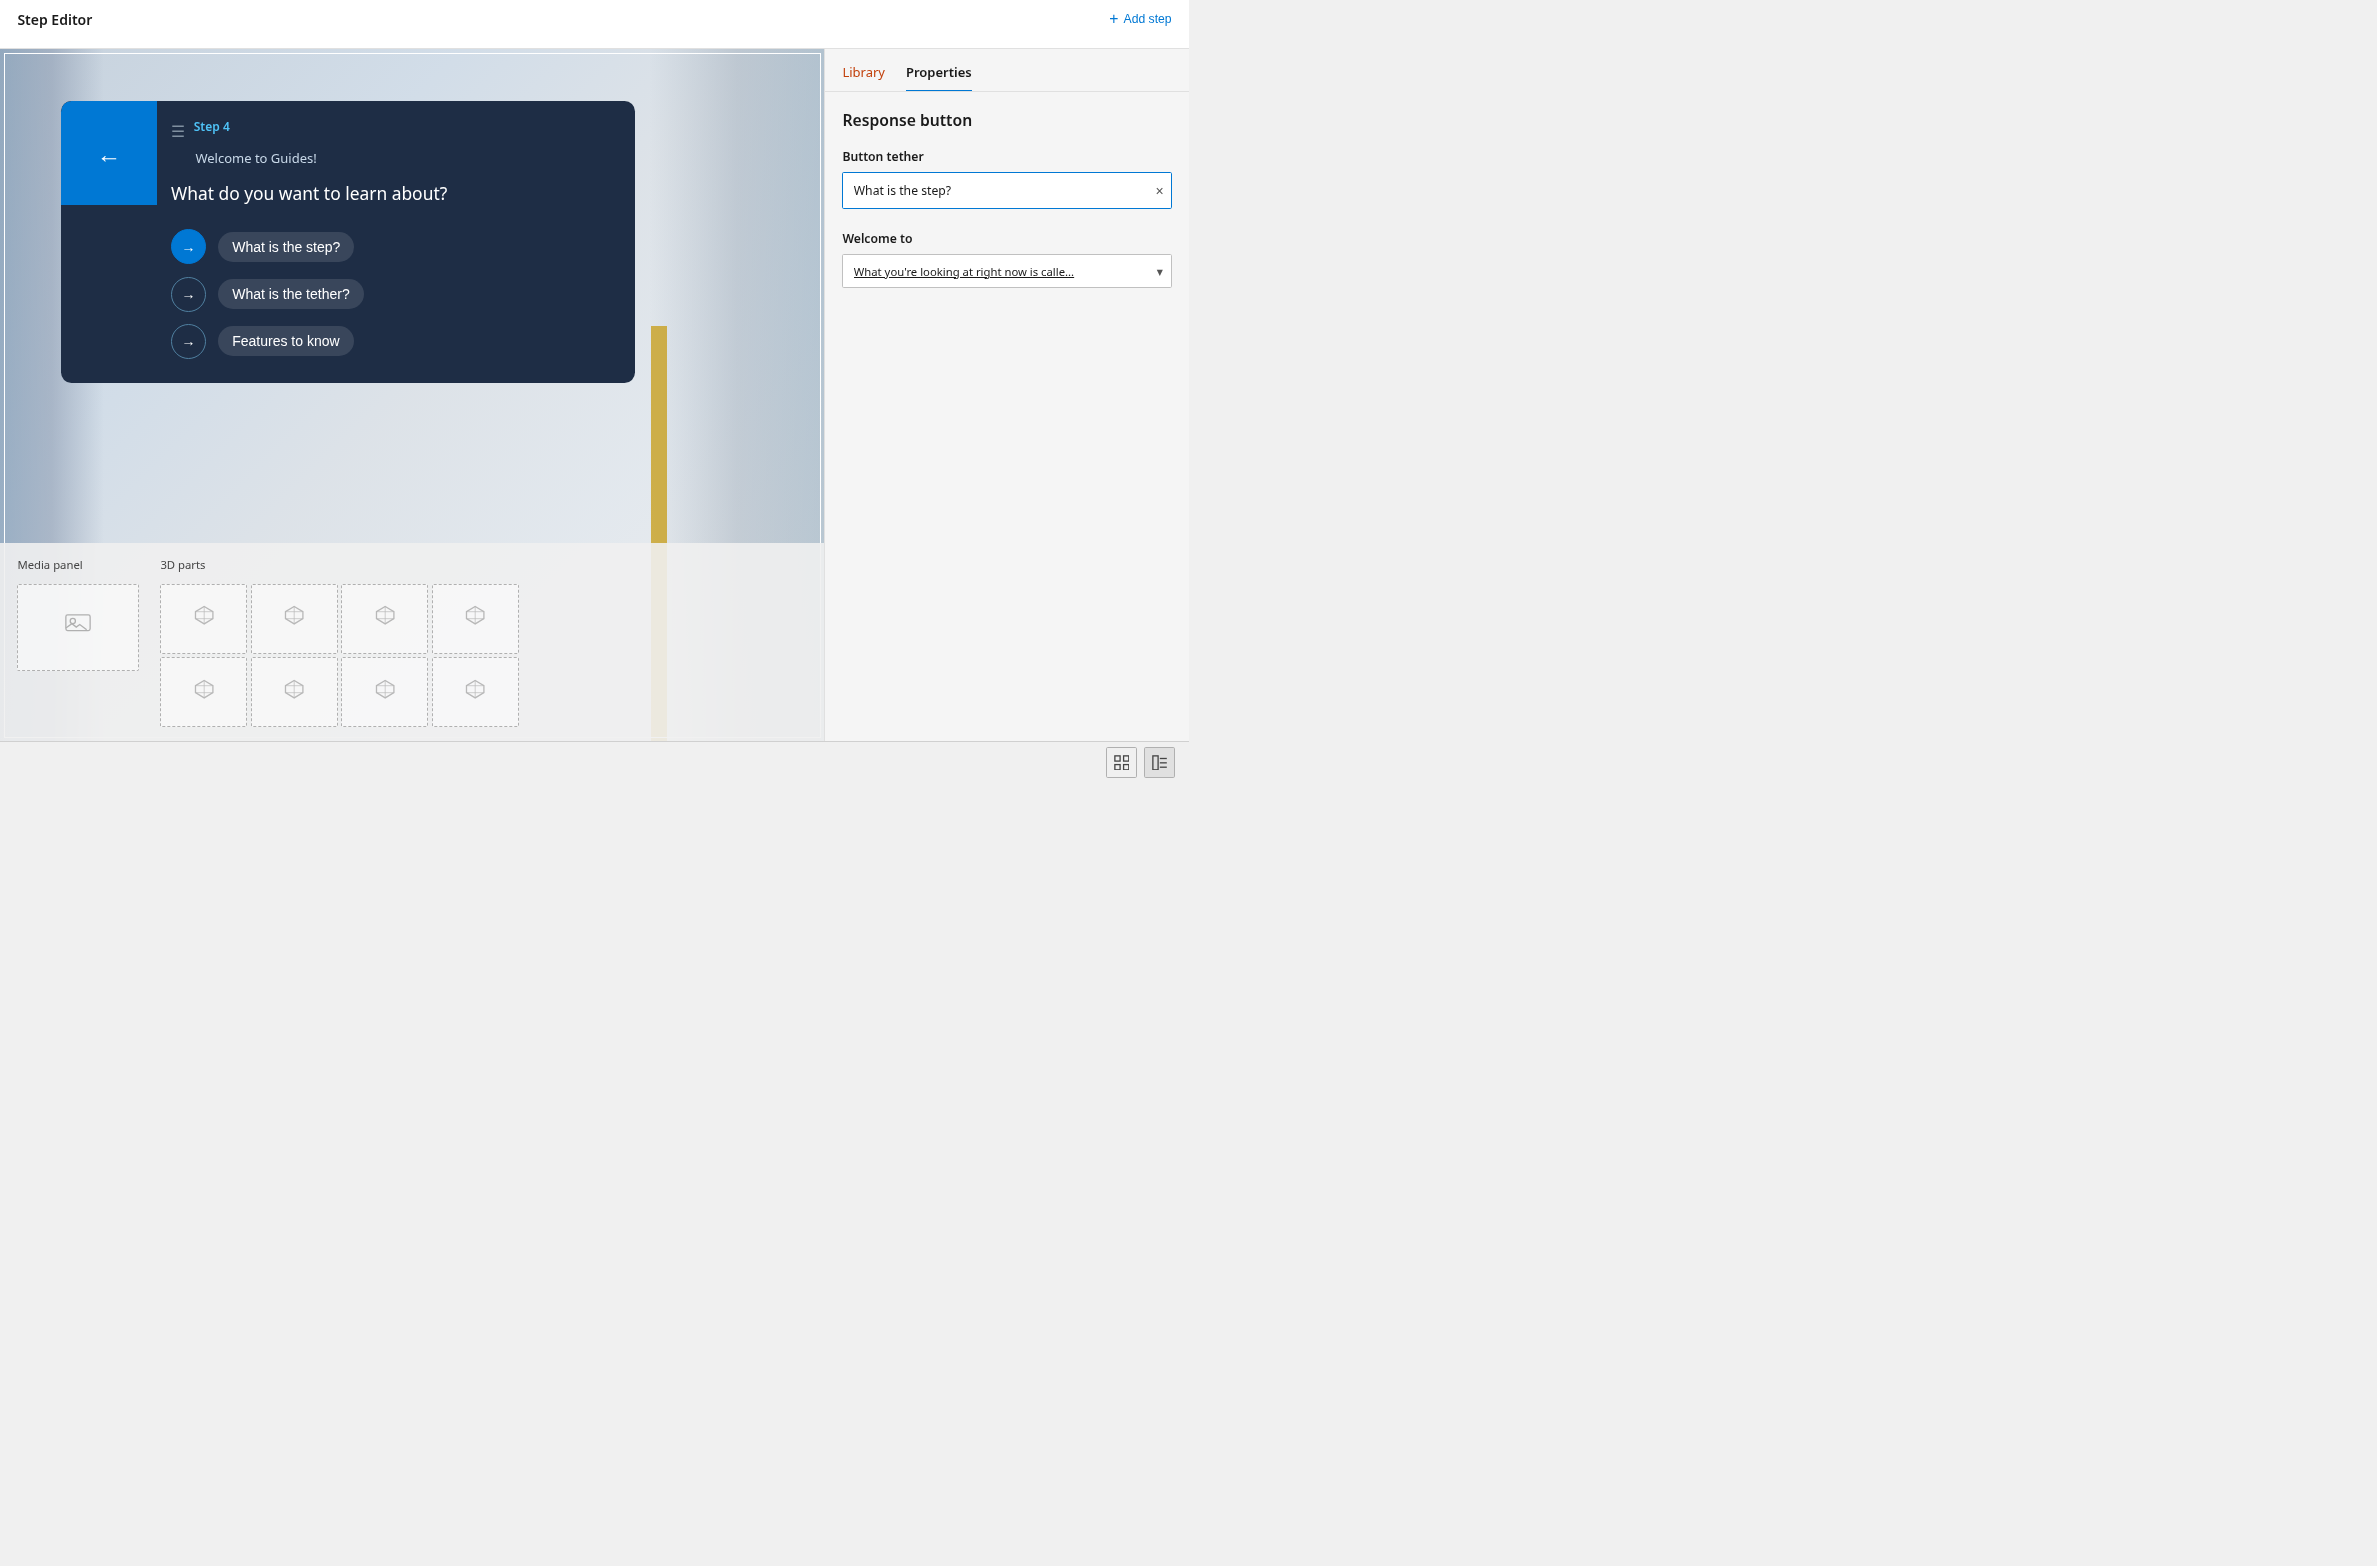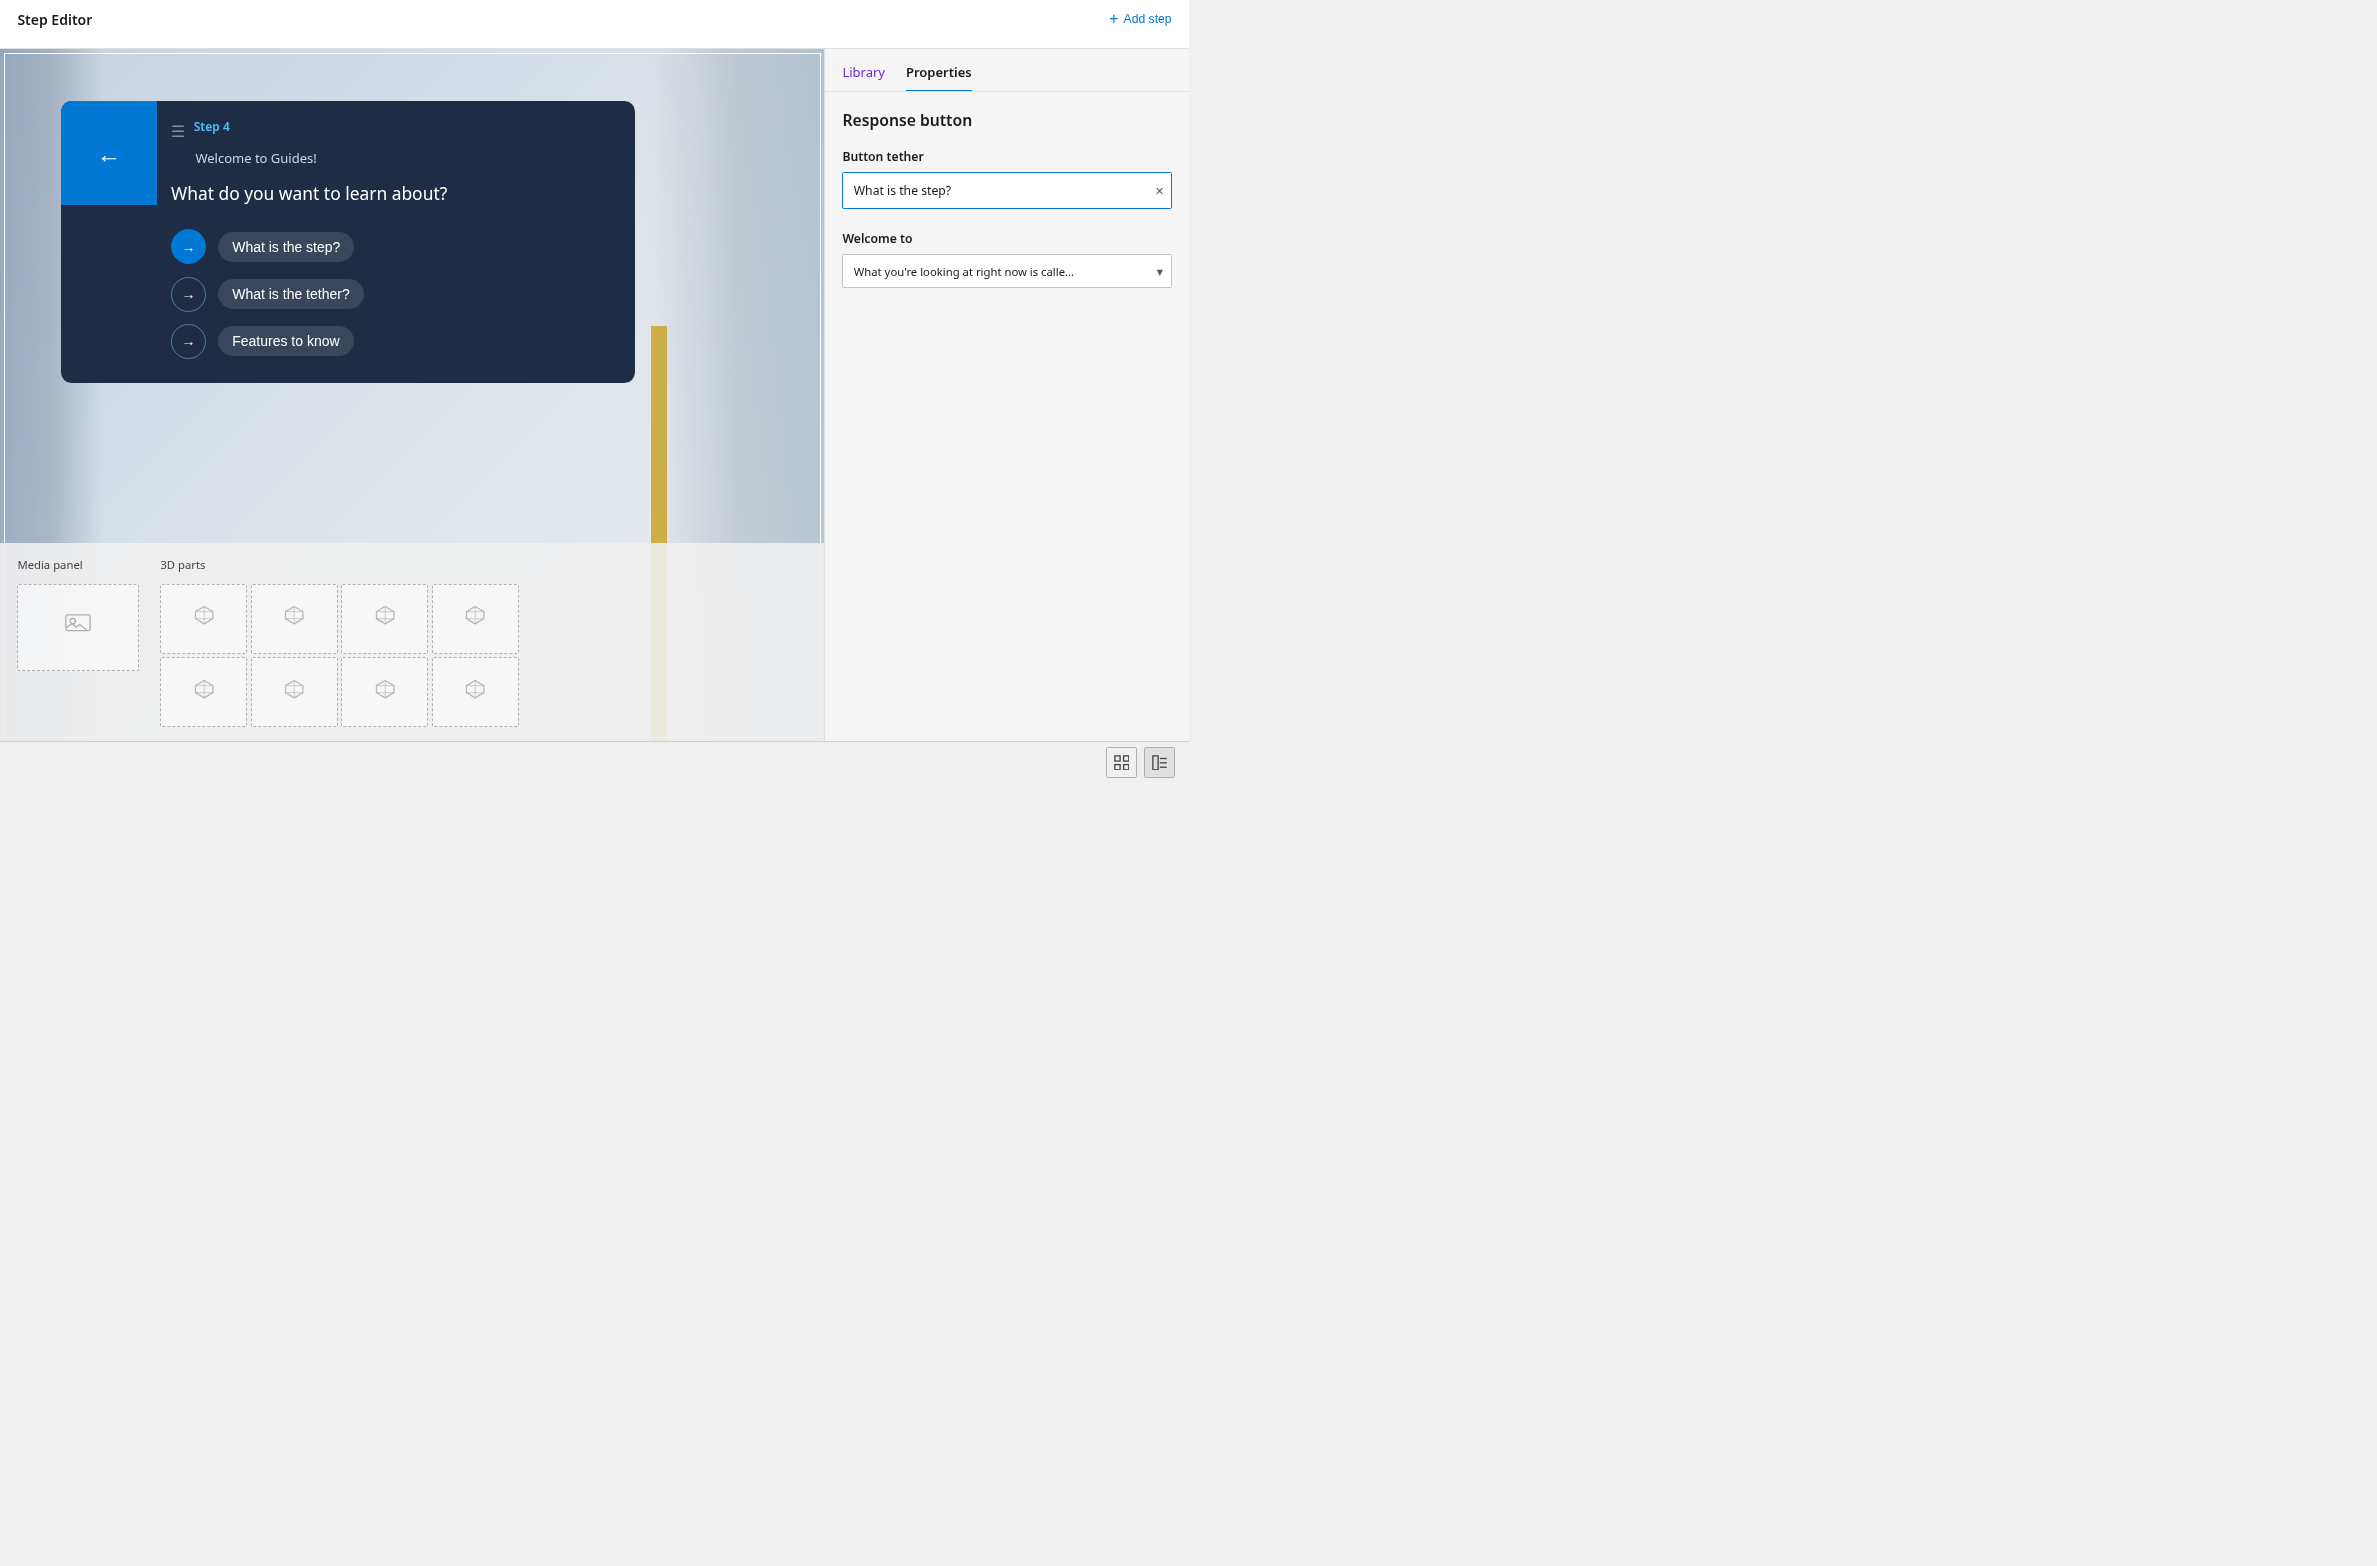--- a/index.html
+++ b/index.html
@@ -277,21 +277,21 @@
     .panel-tabs {
       display: flex;
       padding: 14px 17.4px 0;
       gap: 21px;
       border-bottom: 0.9px solid #e0e0e0;
       background: #f5f5f5;
     }
 
     .panel-tab {
       font-size: 13px;
-      color: #6d28d9;
+      color: #c2410c;
       padding-bottom: 8.7px;
       cursor: pointer;
       border-bottom: 1.7px solid transparent;
     }
     .panel-tab.active {
       color: #1a1a1a;
       font-weight: 600;
       border-bottom: 1.7px solid #0078d4;
     }
 
@@ -351,20 +351,21 @@
       width: 100%;
       border: 0.9px solid #c0c0c0;
       border-radius: 1.7px;
       background: #ffffff;
       padding: 8.7px 31px 8.7px 10.4px;
       font-size: 11.3px;
       color: #1a1a1a;
       appearance: none;
       cursor: pointer;
       font-family: inherit;
+      text-decoration: underline;
     }
 
     .select-arrow {
       position: absolute;
       right: 8.7px;
       top: 50%;
       transform: translateY(-50%);
       color: #555;
       pointer-events: none;
       font-size: 12.2px;

